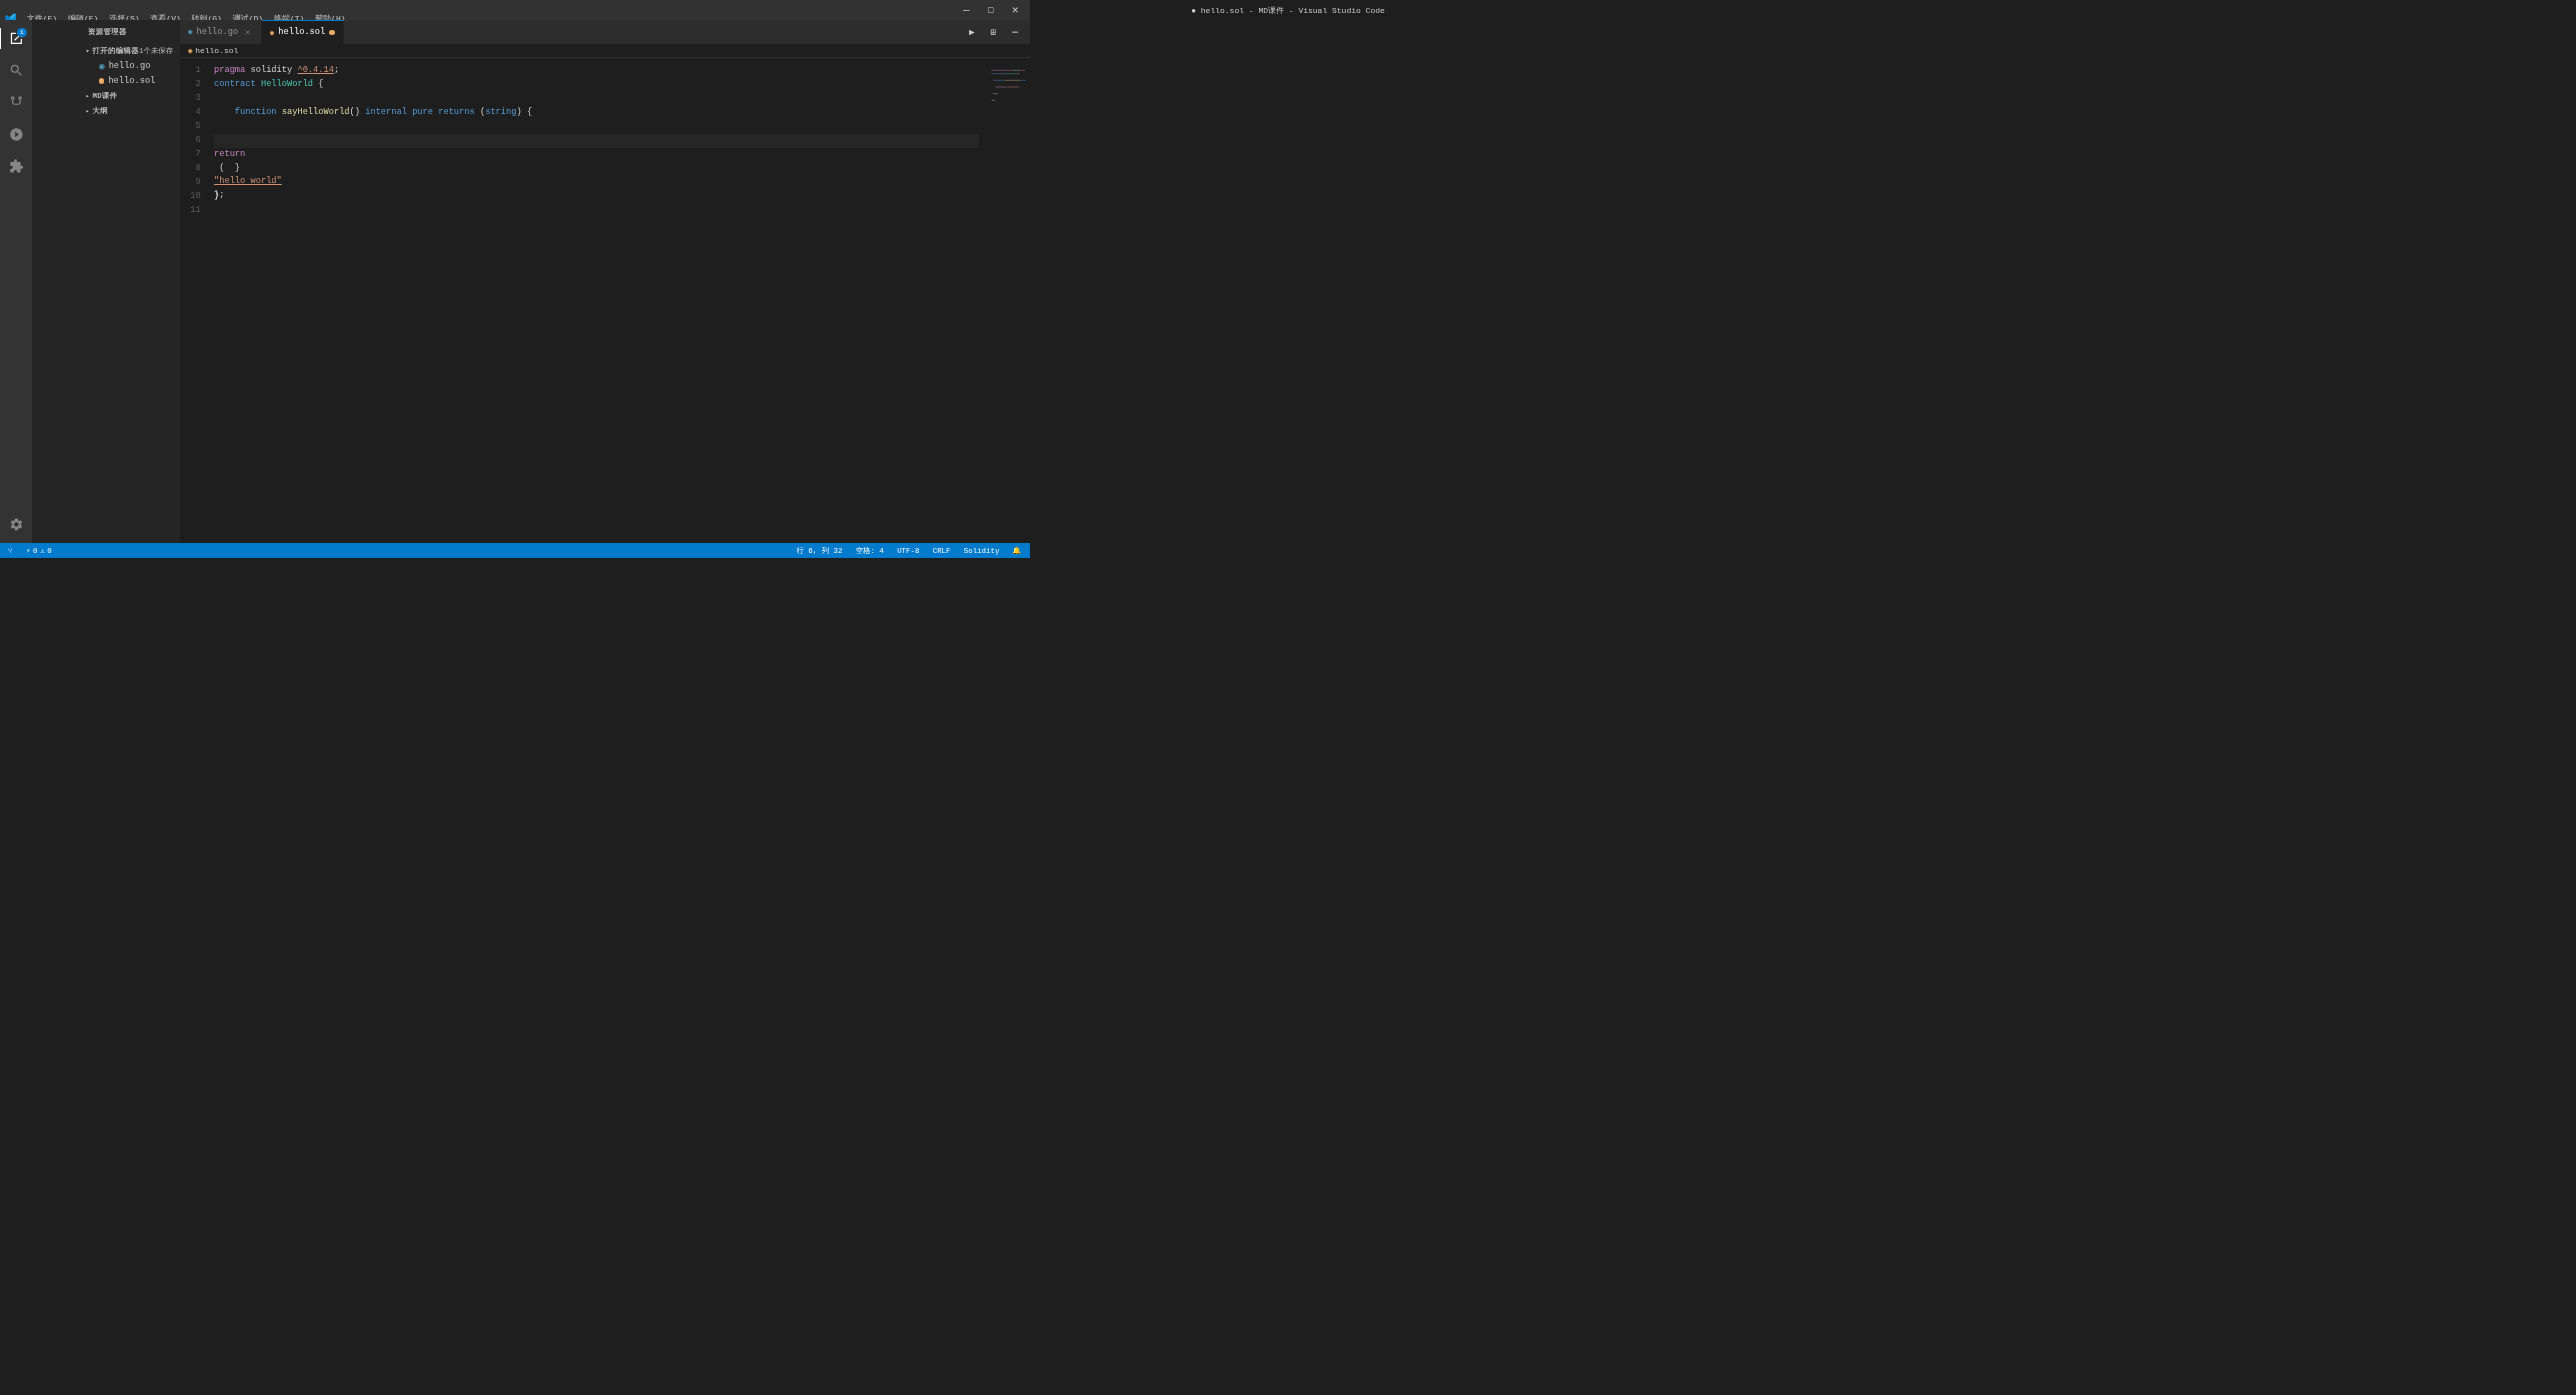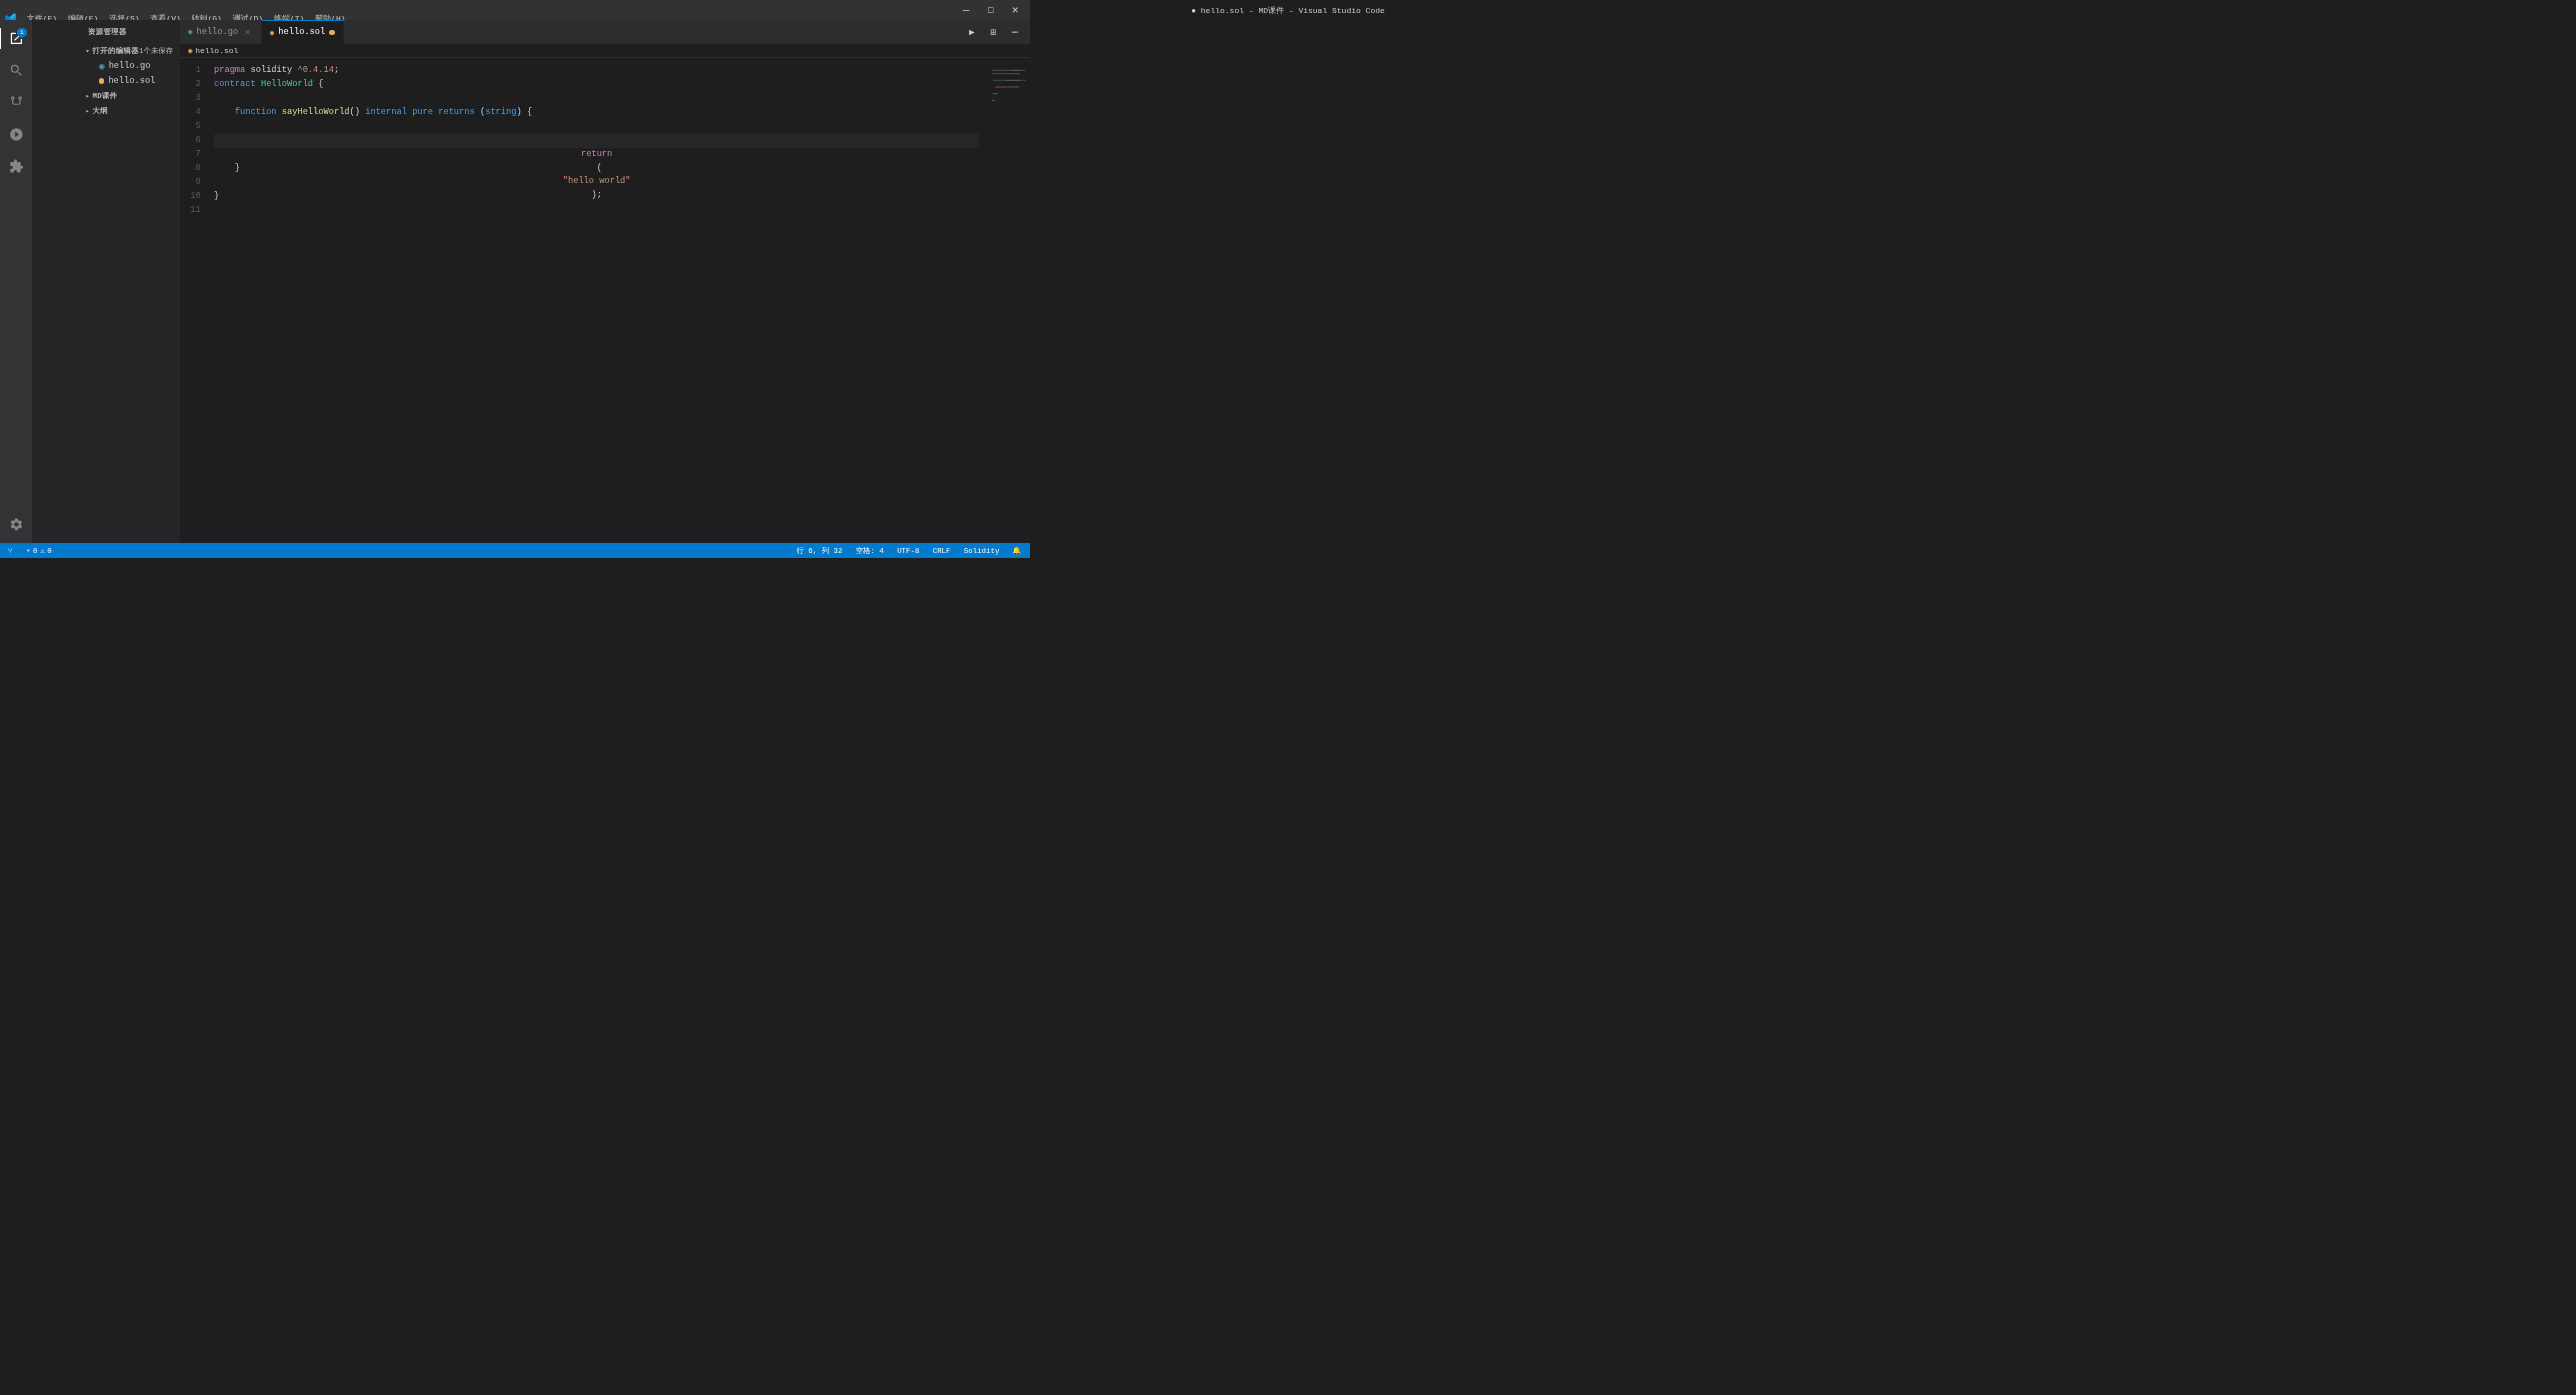--- a/index.html
+++ b/index.html
@@ -286,35 +286,35 @@
     .code-area {
       flex: 1;
       font-size: 8.7px;
       line-height: 1.6;
       overflow: auto;
       padding-right: 10.7px;
     }
     .code-line {
       height: 14px;
       display: flex;
-      align-items: center;
+      align-items: flex-start;
       white-space: pre;
       position: relative;
     }
     .code-line.cursor-line {
       background: rgba(255,255,255,0.04);
       flex-direction: column;
     }
 
     
     .kw-purple { color: #c586c0; }
     .kw-blue { color: #569cd6; }
     .kw-yellow { color: #dcdcaa; }
     .kw-green { color: #4ec9b0; }
-    .str-orange { color: #ce9178; }
+    .str-orange { color: #ce9178; text-decoration: underline; }
     .plain { color: #d4d4d4; }
 
     
     .status-bar {
       height: 14.8px;
       background: #007acc;
       display: flex;
       align-items: center;
       justify-content: space-between;
       padding: 0 5.4px;

